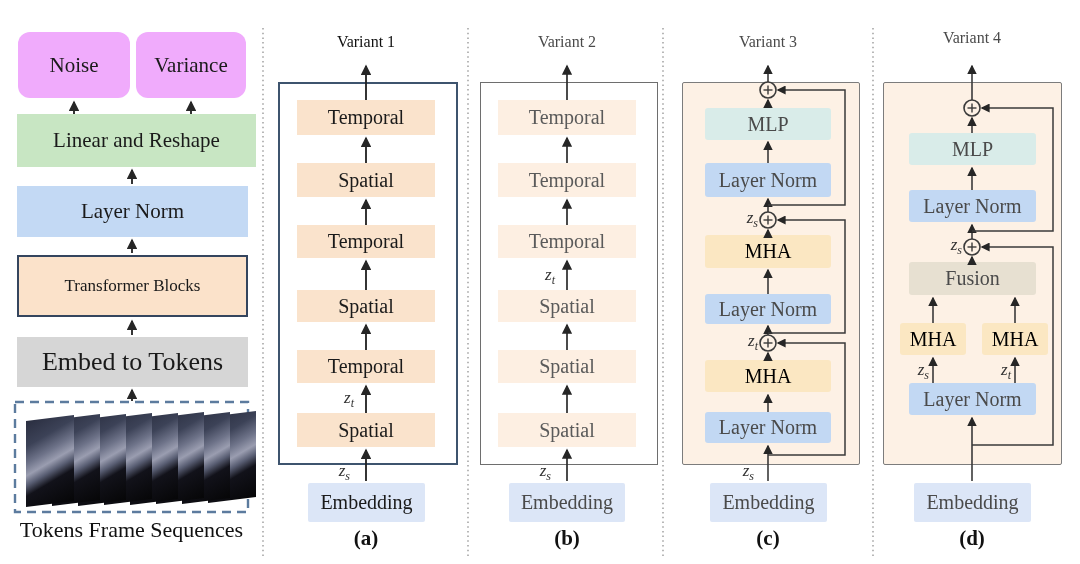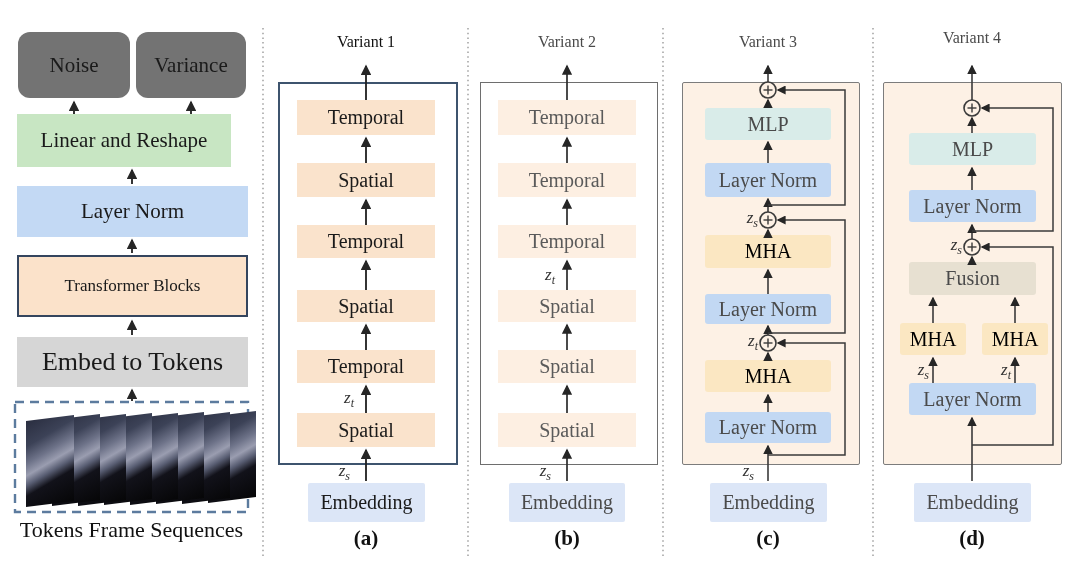--- a/index.html
+++ b/index.html
@@ -3,21 +3,21 @@
 <meta charset="utf-8">
 <style>
   html,body{margin:0;padding:0;background:#ffffff;}
   #stage{position:relative;width:1080px;height:564px;background:#ffffff;overflow:hidden;
          font-family:"Liberation Serif",serif;}
   .box{position:absolute;display:flex;align-items:center;justify-content:center;
        font-family:"Liberation Serif",serif;font-size:20px;color:#1a1a1a;box-sizing:border-box;}
   .lbl{position:absolute;font-family:"Liberation Serif",serif;color:#1a1a1a;}
   .ctr{text-align:center;}
   .rounded{border-radius:12px;}
-  .out-gray{background:#737373;font-size:21px;}
+  .out-gray{background:#f0abfc;font-size:21px;}
   .green{background:#c8e6c3;font-size:21px;}
   .blue{background:#c3d9f4;font-size:21px;}
   .peach-border{background:#fbe2ca;border:2px solid #34455e;font-size:17px;}
   .gray{background:#d6d6d6;font-size:26px;}
   .v1block{background:#fae3cc;color:#1a1a1a;}
   .v2block{background:#fdefe2;color:#5a5a5a;}
   .panel1{border:2px solid #3e546e;background:transparent;}
   .panel2{border:1.5px solid #6e6e6e;background:transparent;}
   .panel34{border:1.5px solid #7c7c7c;background:#fdf1e5;border-radius:2px;}
   .mlp{background:#d9ece9;color:#4a4a4a;border-radius:3px;}
@@ -36,21 +36,21 @@
                     #9a9db0 51%,#595e73 60%,#12121a 70%,#060607 100%);}
   svg.overlay{position:absolute;left:0;top:0;pointer-events:none;}
 </style>
 </head>
 <body>
 
 <div id="stage">
 
   <div class="box out-gray rounded" style="left:18px;top:32px;width:112px;height:66px;">Noise</div>
   <div class="box out-gray rounded" style="left:136px;top:32px;width:110px;height:66px;">Variance</div>
-  <div class="box green" style="left:17px;top:114px;width:214px;height:53px;">Linear and Reshape</div>
+  <div class="box green" style="left:17px;top:114px;width:239px;height:53px;">Linear and Reshape</div>
   <div class="box blue" style="left:17px;top:186px;width:231px;height:51px;">Layer Norm</div>
   <div class="box peach-border" style="left:17px;top:255px;width:231px;height:62px;">Transformer Blocks</div>
   <div class="box gray" style="left:17px;top:337px;width:231px;height:50px;">Embed to Tokens</div>
 
   <div style="position:absolute;left:0;top:0;">
     <div class="frame" style="left:208px;top:414px;z-index:1"></div>
     <div class="frame" style="left:182px;top:415px;z-index:2"></div>
     <div class="frame" style="left:156px;top:415px;z-index:3"></div>
     <div class="frame" style="left:130px;top:416px;z-index:4"></div>
     <div class="frame" style="left:104px;top:416px;z-index:5"></div>

